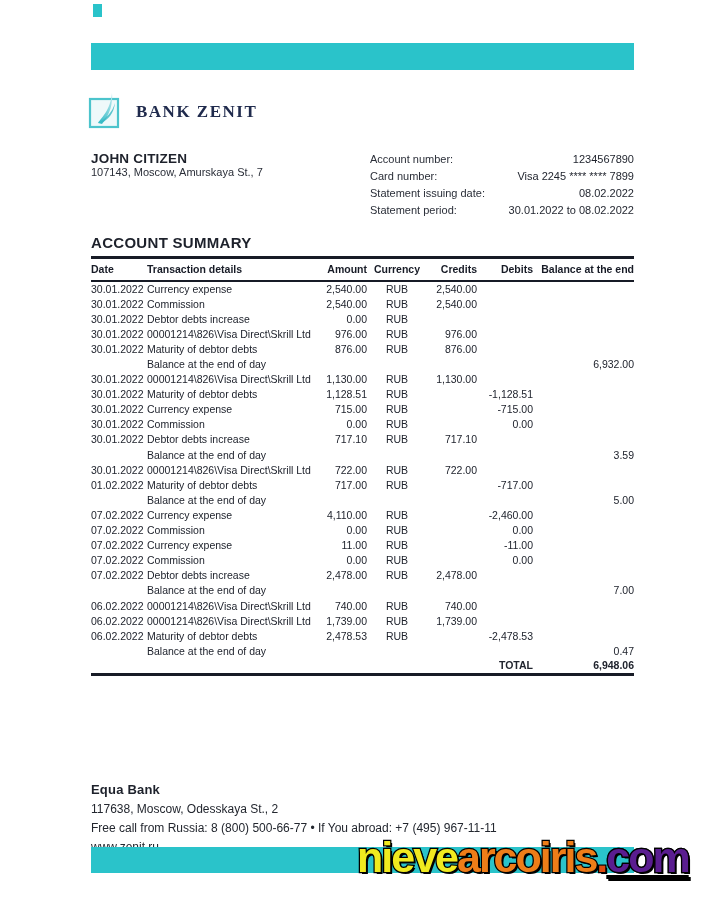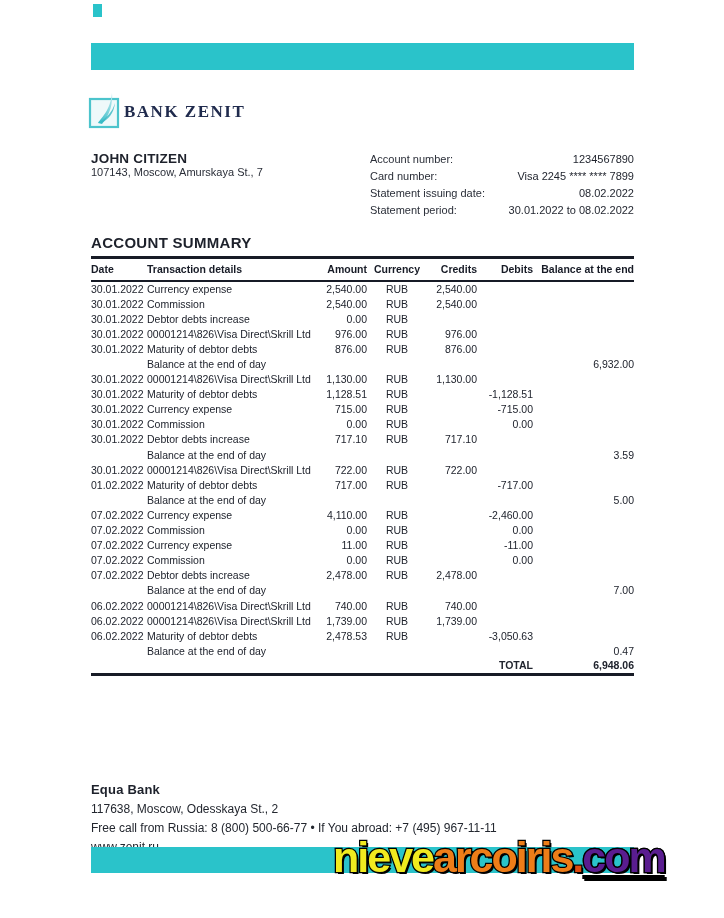--- a/index.html
+++ b/index.html
@@ -7,21 +7,21 @@
   .page {
     position:relative; width:724px; height:918px; background:#ffffff;
     font-family:"Liberation Sans", sans-serif; color:#1d212b; overflow:hidden;
     margin:0 auto;
   }
   .corner-mark { position:absolute; left:93px; top:4px; width:9px; height:13px; background:#2ac3ca; }
   .top-bar   { position:absolute; left:91px; top:43px;  width:543px; height:27px; background:#2ac3ca; }
   .bottom-bar{ position:absolute; left:91px; top:847px; width:543px; height:26px; background:#2ac3ca; }
 
   
-  .brand { position:absolute; left:88px; top:89px; display:flex; align-items:center; }
+  .brand { position:absolute; left:88px; top:89px; display:flex; align-items:center; gap:12px; }
   .brand-logo { width:36px; height:40px; display:block; }
   .brand-text { font-family:"Liberation Serif", serif; font-size:17px; font-weight:700;
                 color:#202b4d; letter-spacing:1.5px; padding-top:6px; }
 
   
   .customer { position:absolute; left:91px; top:151px; }
   .customer-name { font-size:13.5px; font-weight:700; letter-spacing:0.2px; }
   .customer-address { font-size:11px; margin-top:0; color:#2a2e38; }
 
   .account-info { position:absolute; left:370px; top:153px; width:264px; font-size:11px; }
@@ -53,21 +53,21 @@
   .footer-bank { font-size:13px; font-weight:700; letter-spacing:0.2px; }
   .footer-line { font-size:12px; margin-top:5px; color:#23272f; }
 
   
   .watermark {
     position:absolute; left:333px; top:836px; font-size:43px; font-weight:700;
     letter-spacing:-2px; white-space:nowrap; line-height:1;
     -webkit-text-stroke:2.5px #000; paint-order:stroke fill;
     text-shadow:2px 2px 0 #000;
   }
-  .wm-yellow { color:#f0ea1f; }
+  .wm-yellow { color:#f0ea1f;margin-left:24px; }
   .wm-orange { color:#ee7d18; }
   .wm-red    { color:#dd4a0f; }
   .wm-purple { color:#5a1d90;text-decoration:underline; }
 </style>
 </head>
 <body>
 
 <div class="page">
 
   <div class="corner-mark"></div>
@@ -334,21 +334,21 @@
             <td class="c4">1,739.00</td>
             <td class="c5"></td>
             <td class="c6"></td>
           </tr>
           <tr>
             <td class="c0">06.02.2022</td>
             <td class="c1">Maturity of debtor debts</td>
             <td class="c2">2,478.53</td>
             <td class="c3">RUB</td>
             <td class="c4"></td>
-            <td class="c5">-3,050.63</td>
+            <td class="c5">-2,478.53</td>
             <td class="c6"></td>
           </tr>
           <tr>
             <td class="c0"></td>
             <td class="c1">Balance at the end of day</td>
             <td class="c2"></td>
             <td class="c3"></td>
             <td class="c4"></td>
             <td class="c5"></td>
             <td class="c6">0.47</td>

